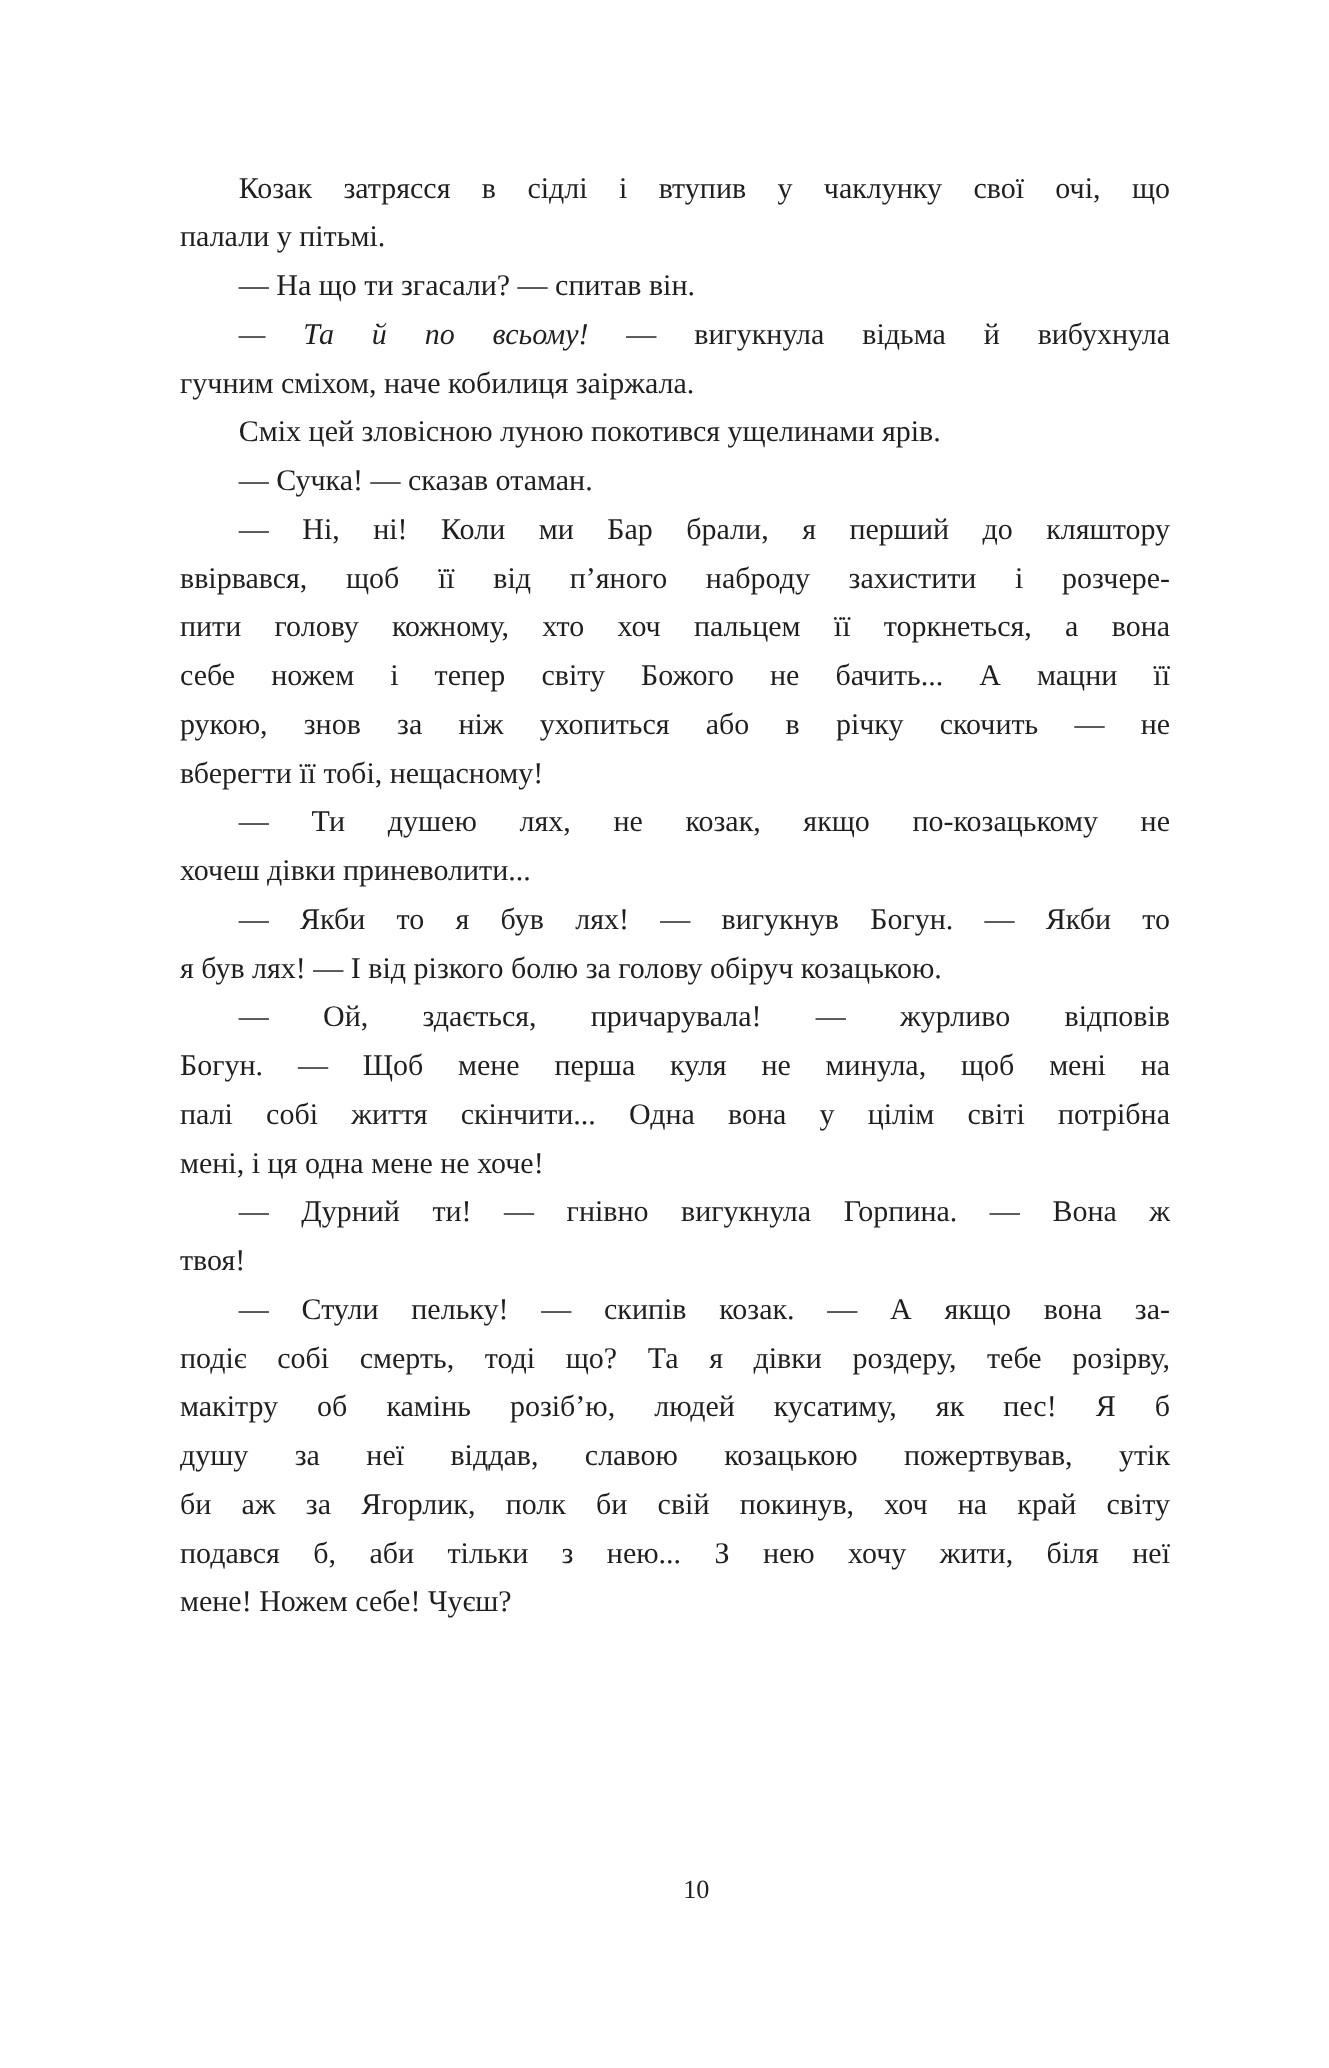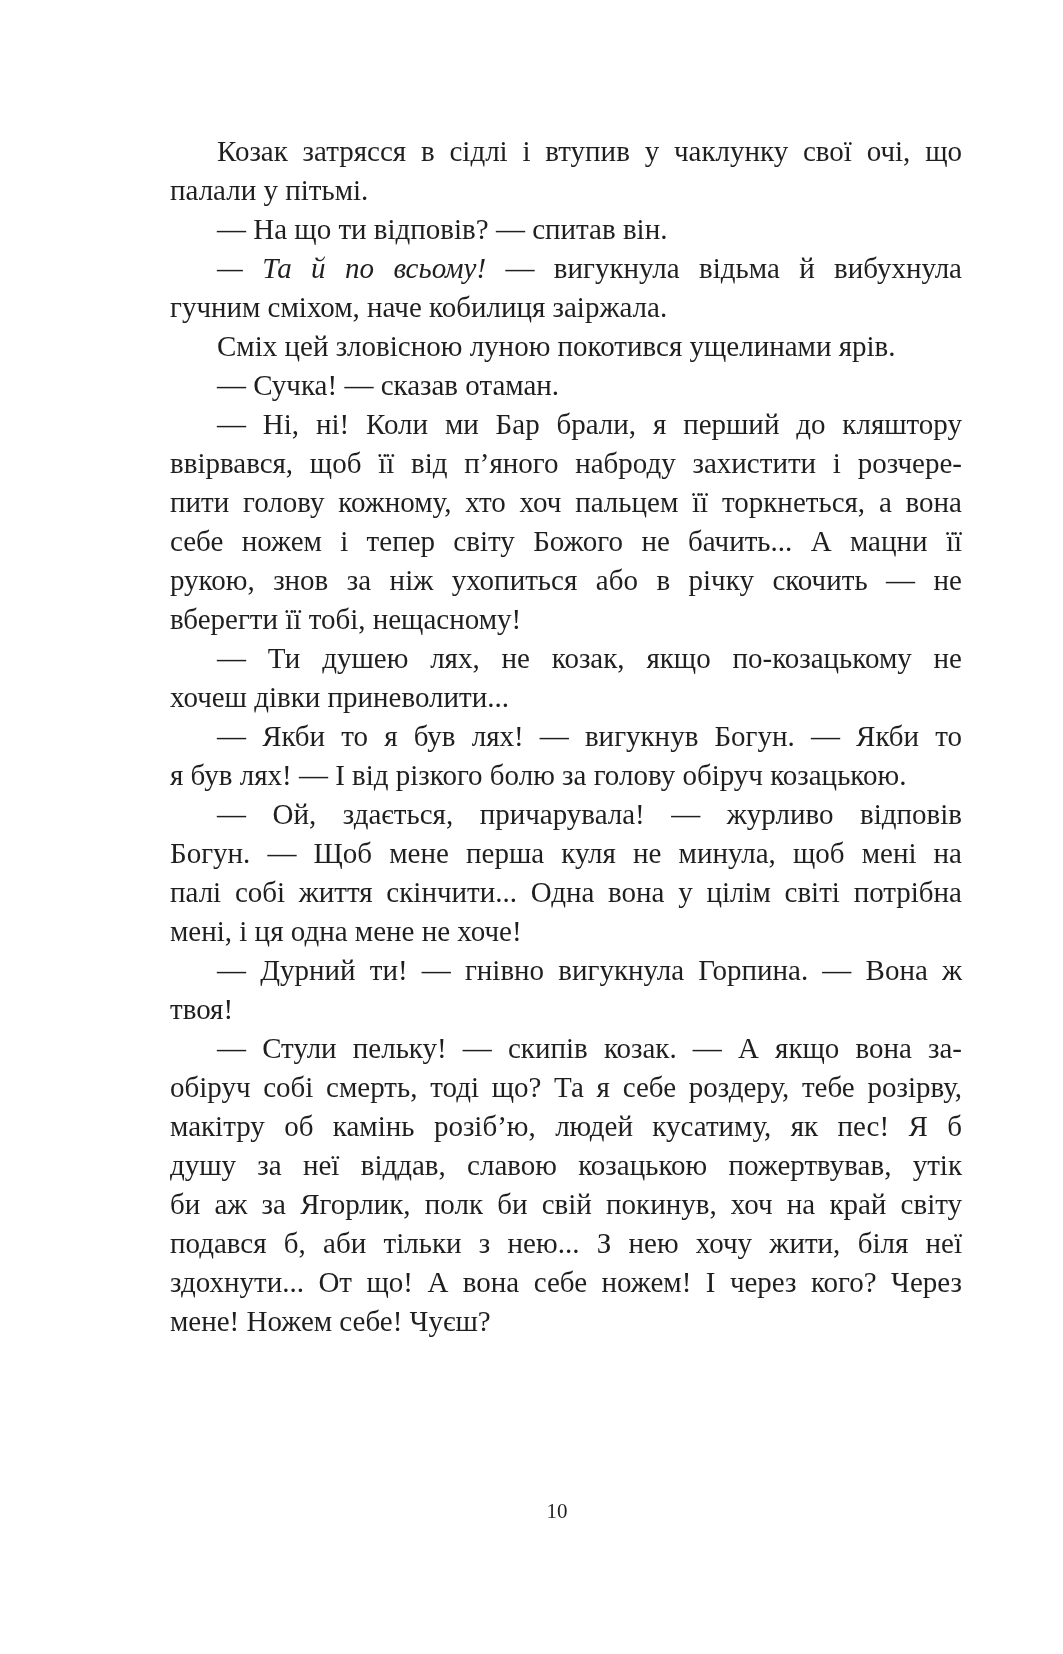--- a/index.html
+++ b/index.html
@@ -15,24 +15,24 @@
     color: #1f1f1f;
     overflow: hidden;
   }
   .book-page {
     position: absolute;
     inset: 0;
     background: #ffffff;
   }
   .text-block {
     position: absolute;
-    left: 170px;
+    left: 144px;
     top: 132px;
     width: 792px;
-    font-size: 29px;
+    font-size: 24px;
     line-height: 39px;
   }
   .line {
     height: 39px;
     text-align: justify;
     text-align-last: justify;
     white-space: normal;
   }
   .line.endline {
     text-align-last: left;
@@ -53,21 +53,21 @@
     text-align: left;
   }
 </style>
 </head>
 <body>
 
 <div class="book-page">
   <div class="text-block">
       <div class="line indent"><span>Козак затрясся в сідлі і втупив у чаклунку свої очі, що</span></div>
       <div class="line endline"><span>палали у пітьмі.</span></div>
-      <div class="line indent endline"><span>— На що ти відповів? — спитав він.</span></div>
+      <div class="line indent endline"><span>— На що ти згасали? — спитав він.</span></div>
       <div class="line indent"><span class="it">— Та й по всьому! </span><span>— вигукнула відьма й вибухнула</span></div>
       <div class="line endline"><span>гучним сміхом, наче кобилиця заіржала.</span></div>
       <div class="line indent endline"><span>Сміх цей зловісною луною покотився ущелинами ярів.</span></div>
       <div class="line indent endline"><span>— Сучка! — сказав отаман.</span></div>
       <div class="line indent"><span>— Ні, ні! Коли ми Бар брали, я перший до кляштору</span></div>
       <div class="line"><span>ввірвався, щоб її від п’яного наброду захистити і розчере-</span></div>
       <div class="line"><span>пити голову кожному, хто хоч пальцем її торкнеться, а вона</span></div>
       <div class="line"><span>себе ножем і тепер світу Божого не бачить... А мацни її</span></div>
       <div class="line"><span>рукою, знов за ніж ухопиться або в річку скочить — не</span></div>
       <div class="line endline"><span>вберегти її тобі, нещасному!</span></div>
@@ -75,22 +75,21 @@
       <div class="line endline"><span>хочеш дівки приневолити...</span></div>
       <div class="line indent"><span>— Якби то я був лях! — вигукнув Богун. — Якби то</span></div>
       <div class="line endline"><span>я був лях! — І від різкого болю за голову обіруч козацькою.</span></div>
       <div class="line indent"><span>— Ой, здається, причарувала! — журливо відповів</span></div>
       <div class="line"><span>Богун. — Щоб мене перша куля не минула, щоб мені на</span></div>
       <div class="line"><span>палі собі життя скінчити... Одна вона у цілім світі потрібна</span></div>
       <div class="line endline"><span>мені, і ця одна мене не хоче!</span></div>
       <div class="line indent"><span>— Дурний ти! — гнівно вигукнула Горпина. — Вона ж</span></div>
       <div class="line endline"><span>твоя!</span></div>
       <div class="line indent"><span>— Стули пельку! — скипів козак. — А якщо вона за-</span></div>
-      <div class="line"><span>обіруч собі смерть, тоді що? Та я себе роздеру, тебе розірву,</span></div>
+      <div class="line"><span>подіє собі смерть, тоді що? Та я дівки роздеру, тебе розірву,</span></div>
       <div class="line"><span>макітру об камінь розіб’ю, людей кусатиму, як пес! Я б</span></div>
       <div class="line"><span>душу за неї віддав, славою козацькою пожертвував, утік</span></div>
       <div class="line"><span>би аж за Ягорлик, полк би свій покинув, хоч на край світу</span></div>
       <div class="line"><span>подався б, аби тільки з нею... З нею хочу жити, біля неї</span></div>
-      <div class="line"><span>здохнути... От що! А вона себе ножем! І через кого? Через</span></div>
       <div class="line endline"><span>мене! Ножем себе! Чуєш?</span></div>
     </div>
   <div class="folio">10</div>
 </div>
 
 </body></html>

